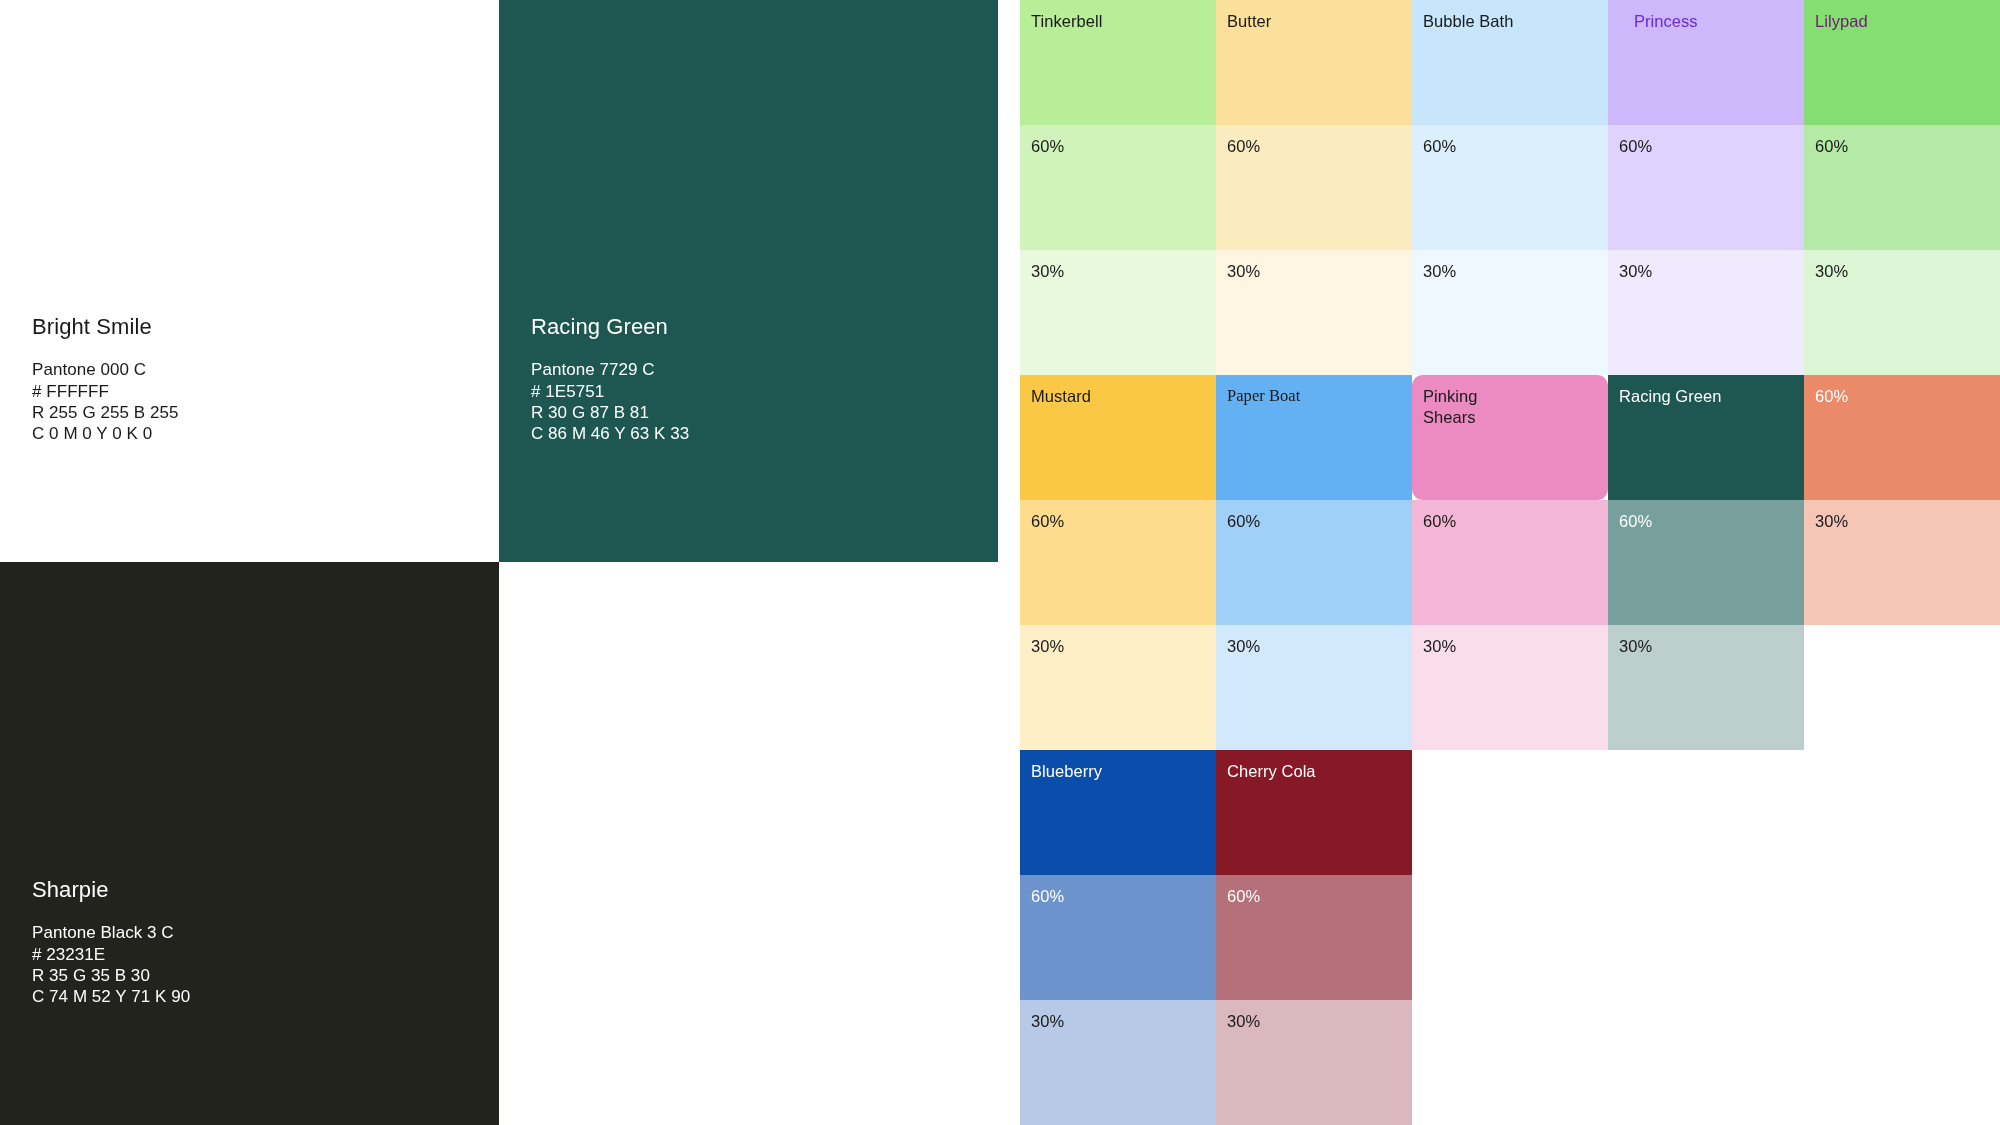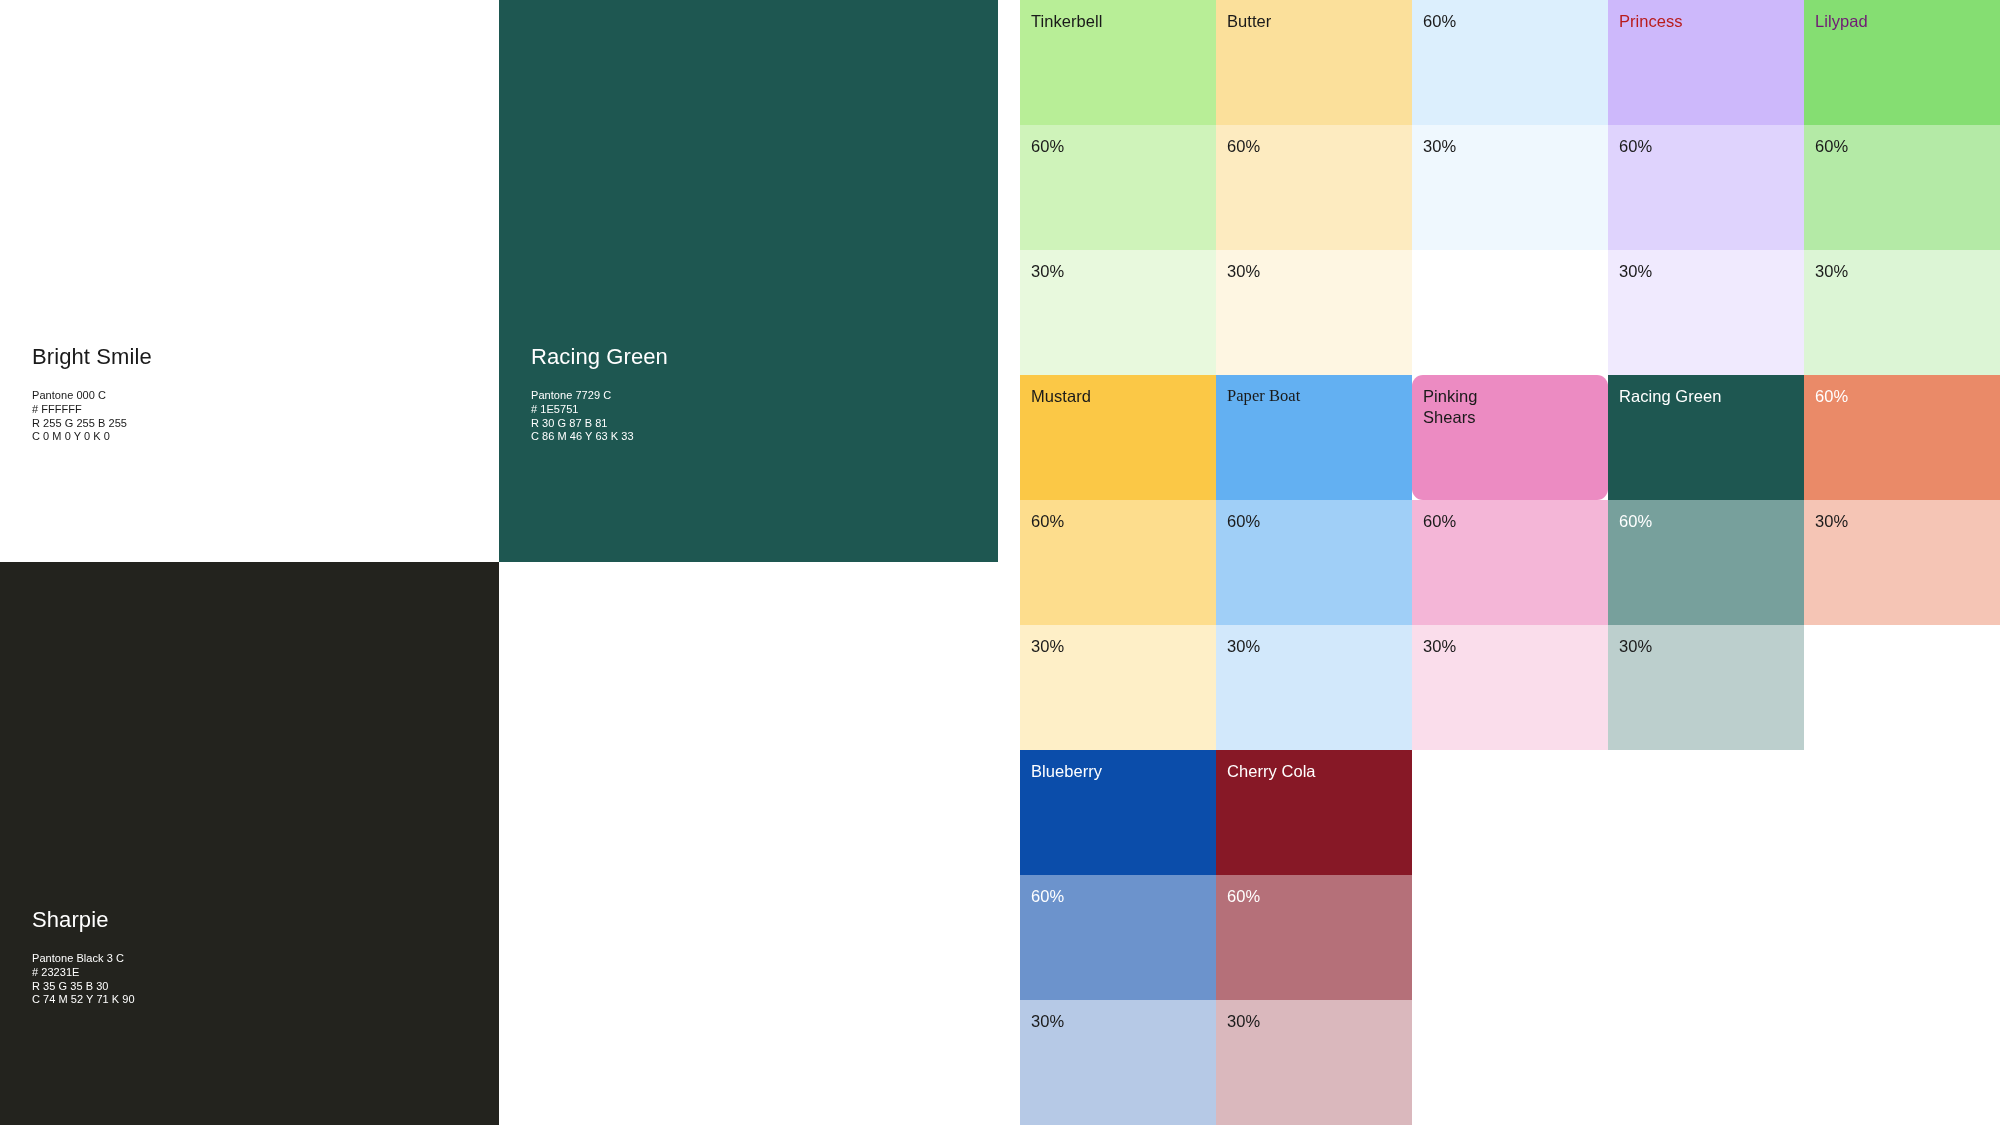--- a/index.html
+++ b/index.html
@@ -25,21 +25,21 @@
     padding-bottom:118px;
   }
   .feature-name {
     font-size:22px;
     font-weight:400;
     letter-spacing:.1px;
     line-height:1.2;
     margin-bottom:19px;
   }
   .feature-specs {
-    font-size:11px;
+    font-size:17px;
     line-height:1.245;
     letter-spacing:.05px;
   }
   .feature-specs div { white-space:pre; }
 
   
   .swatches {
     width:1002px; height:859px;
     display:grid;
     grid-template-columns:repeat(5, 1fr);
@@ -112,30 +112,33 @@
           <span class="band-label" style="color: rgb(26, 26, 26);">Butter</span>
         </div>
         <div class="band band-60" style="background: rgb(253, 235, 192);">
           <span class="band-label" style="color: rgb(26, 26, 26);">60%</span>
         </div>
         <div class="band band-30" style="background: rgb(254, 246, 226);">
           <span class="band-label" style="color: rgb(26, 26, 26);">30%</span>
         </div>
       </div>
       <div class="swatch-col">
+        <div class="band band-100" style="background: rgb(199, 230, 251);">
+          <span class="band-label" style="color: rgb(26, 26, 26);">Bubble Bath</span>
+        </div>
         <div class="band band-60" style="background: rgb(220, 239, 253);">
           <span class="band-label" style="color: rgb(26, 26, 26);">60%</span>
         </div>
         <div class="band band-30" style="background: rgb(239, 248, 254);">
           <span class="band-label" style="color: rgb(26, 26, 26);">30%</span>
         </div>
       </div>
       <div class="swatch-col">
         <div class="band band-100" style="background: rgb(205, 184, 251);">
-          <span class="band-label" style="color: #b91c1c;">Princess</span>
+          <span class="band-label" style="color: #6d28d9; margin-left: 15px;">Princess</span>
         </div>
         <div class="band band-60" style="background: rgb(223, 211, 253);">
           <span class="band-label" style="color: rgb(26, 26, 26);">60%</span>
         </div>
         <div class="band band-30" style="background: rgb(240, 234, 254);">
           <span class="band-label" style="color: rgb(26, 26, 26);">30%</span>
         </div>
       </div>
       <div class="swatch-col">
         <div class="band band-100" style="background: rgb(133, 222, 114);">

